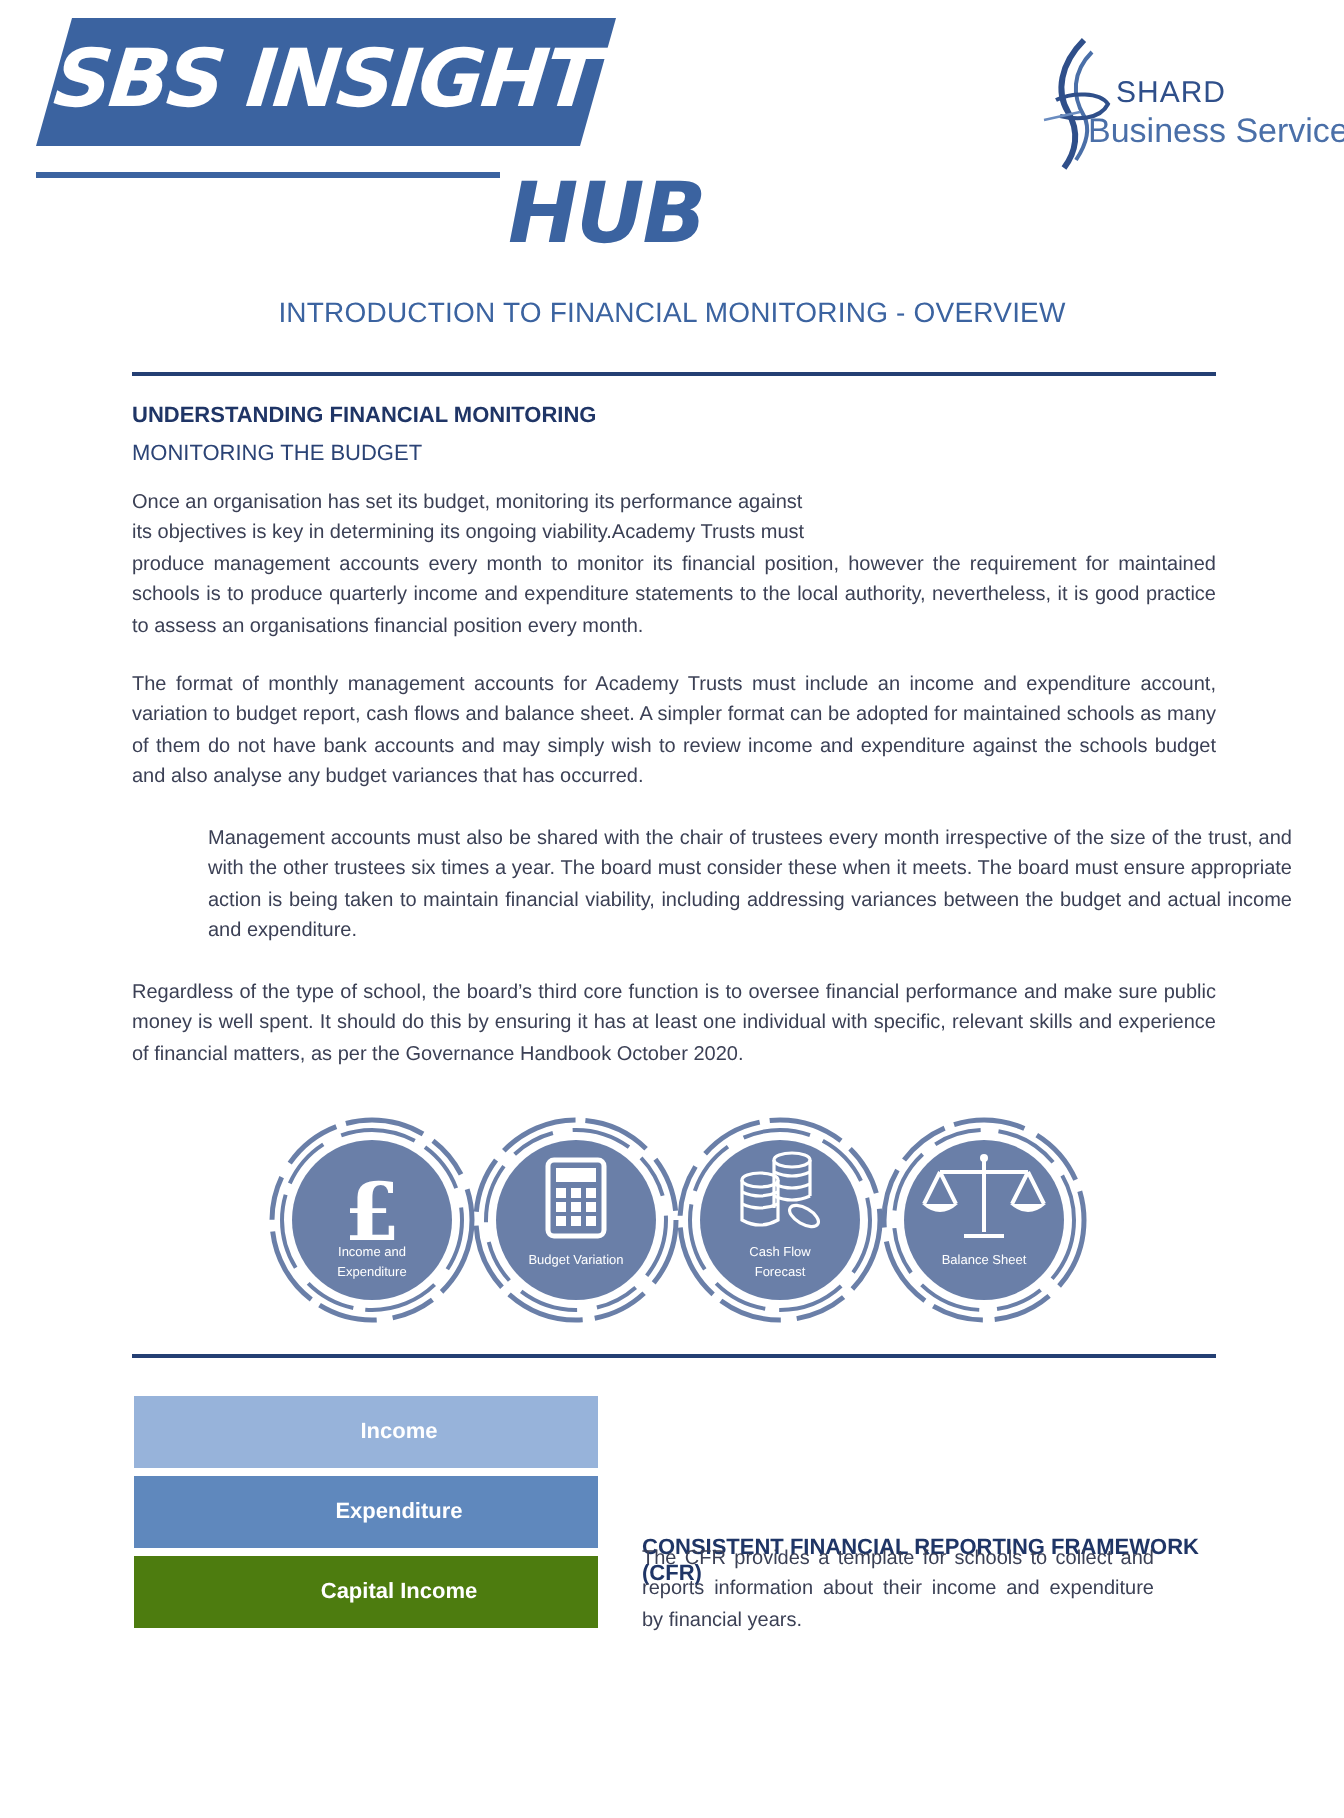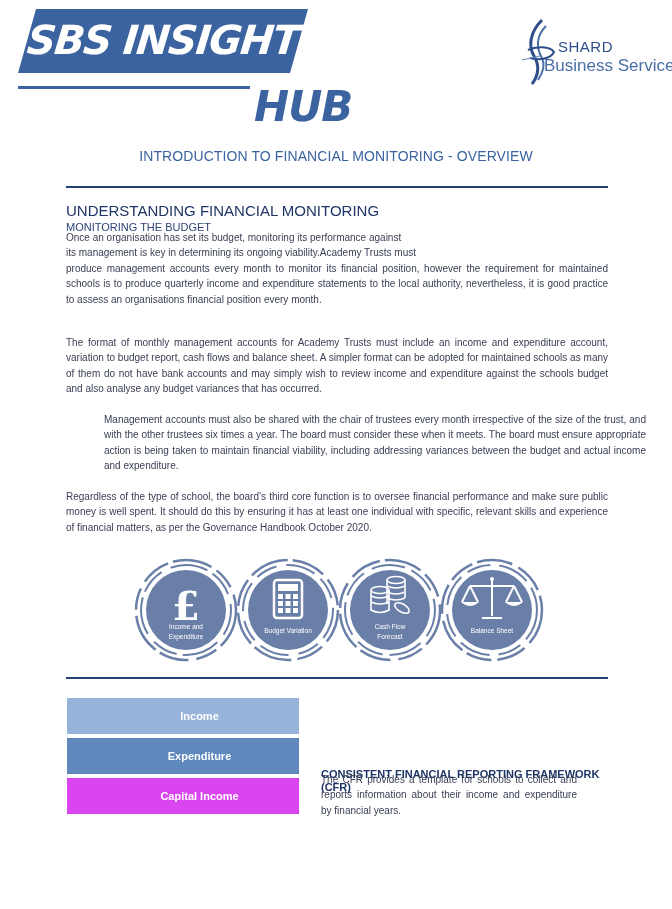--- a/index.html
+++ b/index.html
@@ -20,25 +20,25 @@
   .logo-shard { position: absolute; left: 38px; top: 22px; font-size: 15px; color: #2f4f8a; letter-spacing: 0.5px; }
   .logo-sub { position: absolute; left: 24px; top: 40px; font-size: 17px; color: #4a6fa8; white-space: nowrap; }
 
   .page-title { position: absolute; left: 0; top: 148px; width: 672px; text-align: center;
     font-size: 14px; color: #3b63a0; letter-spacing: 0.1px; }
 
   .rule { position: absolute; left: 66px; height: 2px; background: #243f73; width: 542px; }
   .rule.r1 { top: 186px; }
   .rule.r2 { top: 677px; }
 
-  .section-heading { position: absolute; left: 66px; top: 202px; font-size: 15px; font-weight: normal; color: #1f3566; }
+  .section-heading { position: absolute; left: 66px; top: 202px; font-size: 11px; font-weight: bold; color: #1f3566; }
   .section-sub { position: absolute; left: 66px; top: 221px; font-size: 11px; color: #2b4375; }
 
   .body-text { position: absolute; left: 66px; width: 542px; font-size: 10px; line-height: 15.4px; color: #3b4055; text-align: justify; }
-  .p1 { top: 230px; }
+  .p1 { top: 244px; }
   .p1 .ln { display: block; text-align: left; }
   .p2 { top: 335px; }
   .p3 { top: 412px; margin-left: 38px; }
   .p4 { top: 489px; }
 
   .icon-row { position: absolute; left: 134px; top: 556px; width: 410px; height: 110px; }
   .badge { position: absolute; top: 0; width: 104px; height: 108px; }
   .badge svg { position: absolute; left: 0; top: 0; }
   .badge-label { position: absolute; left: 0; width: 104px; text-align: center; font-size: 6.5px; line-height: 10px; color: #ffffff; }
 
@@ -74,21 +74,21 @@
 
 <div class="page-title">INTRODUCTION TO FINANCIAL MONITORING - OVERVIEW</div>
 
 <div class="rule r1"></div>
 
 <div class="section-heading">UNDERSTANDING FINANCIAL MONITORING</div>
 <div class="section-sub">MONITORING THE BUDGET</div>
 
 <div class="body-text p1">
   <span class="ln">Once an organisation has set its budget, monitoring its performance against</span>
-  <span class="ln">its management is key in determining its ongoing viability.Academy Trusts must</span>
+  <span class="ln">its objectives is key in determining its ongoing viability.Academy Trusts must</span>
   <span>produce management accounts every month to monitor its financial position, however the requirement for maintained schools is to produce quarterly income and expenditure statements to the local authority, nevertheless, it is good practice to assess an organisations financial position every month.</span>
 </div>
 <div class="body-text p2">The format of monthly management accounts for Academy Trusts must include an income and expenditure account, variation to budget report, cash flows and balance sheet. A simpler format can be adopted for maintained schools as many of them do not have bank accounts and may simply wish to review income and expenditure against the schools budget and also analyse any budget variances that has occurred.</div>
 <div class="body-text p3">Management accounts must also be shared with the chair of trustees every month irrespective of the size of the trust, and with the other trustees six times a year. The board must consider these when it meets. The board must ensure appropriate action is being taken to maintain financial viability, including addressing variances between the budget and actual income and expenditure.</div>
 <div class="body-text p4">Regardless of the type of school, the board’s third core function is to oversee financial performance and make sure public money is well spent. It should do this by ensuring it has at least one individual with specific, relevant skills and experience of financial matters, as per the Governance Handbook October 2020.</div>
 
 <div class="icon-row">
   <div class="badge" style="left:0">
     <svg width="104" height="108">
       <circle cx="52" cy="54" r="50" fill="none" stroke="#6a7fa8" stroke-width="2.5" stroke-dasharray="40 6 22 8 30 5"></circle>
@@ -167,17 +167,17 @@
       <div>Balance Sheet</div>
     </div>
   </div>
 </div>
 
 <div class="rule r2"></div>
 
 <div class="cat-stack">
   <div class="cat" style="background: rgb(151, 179, 218);">Income</div>
   <div class="cat" style="background: rgb(95, 136, 189);">Expenditure</div>
-  <div class="cat" style="background: #d946ef;">Capital Income</div>
+  <div class="cat" style="background: #4d7c0f;">Capital Income</div>
 </div>
 
 <div class="cfr-title">CONSISTENT FINANCIAL REPORTING FRAMEWORK (CFR)</div>
 <div class="cfr-text">The CFR provides a template for schools to collect and reports information about their income and expenditure by financial years.</div>
 
 </body></html>

